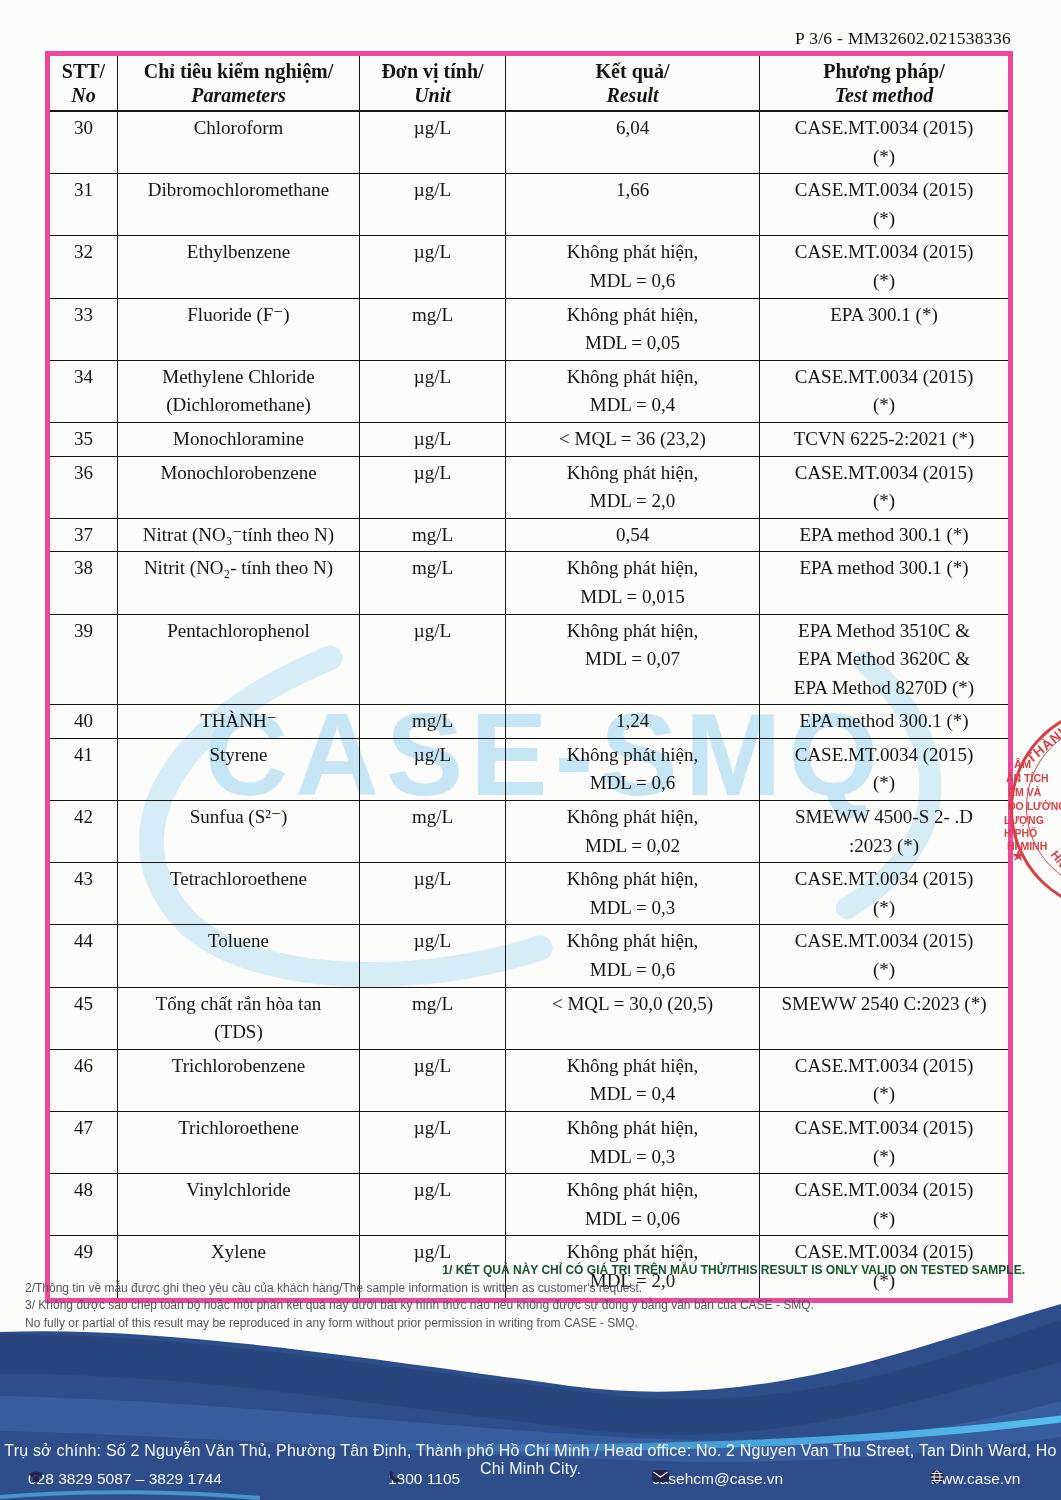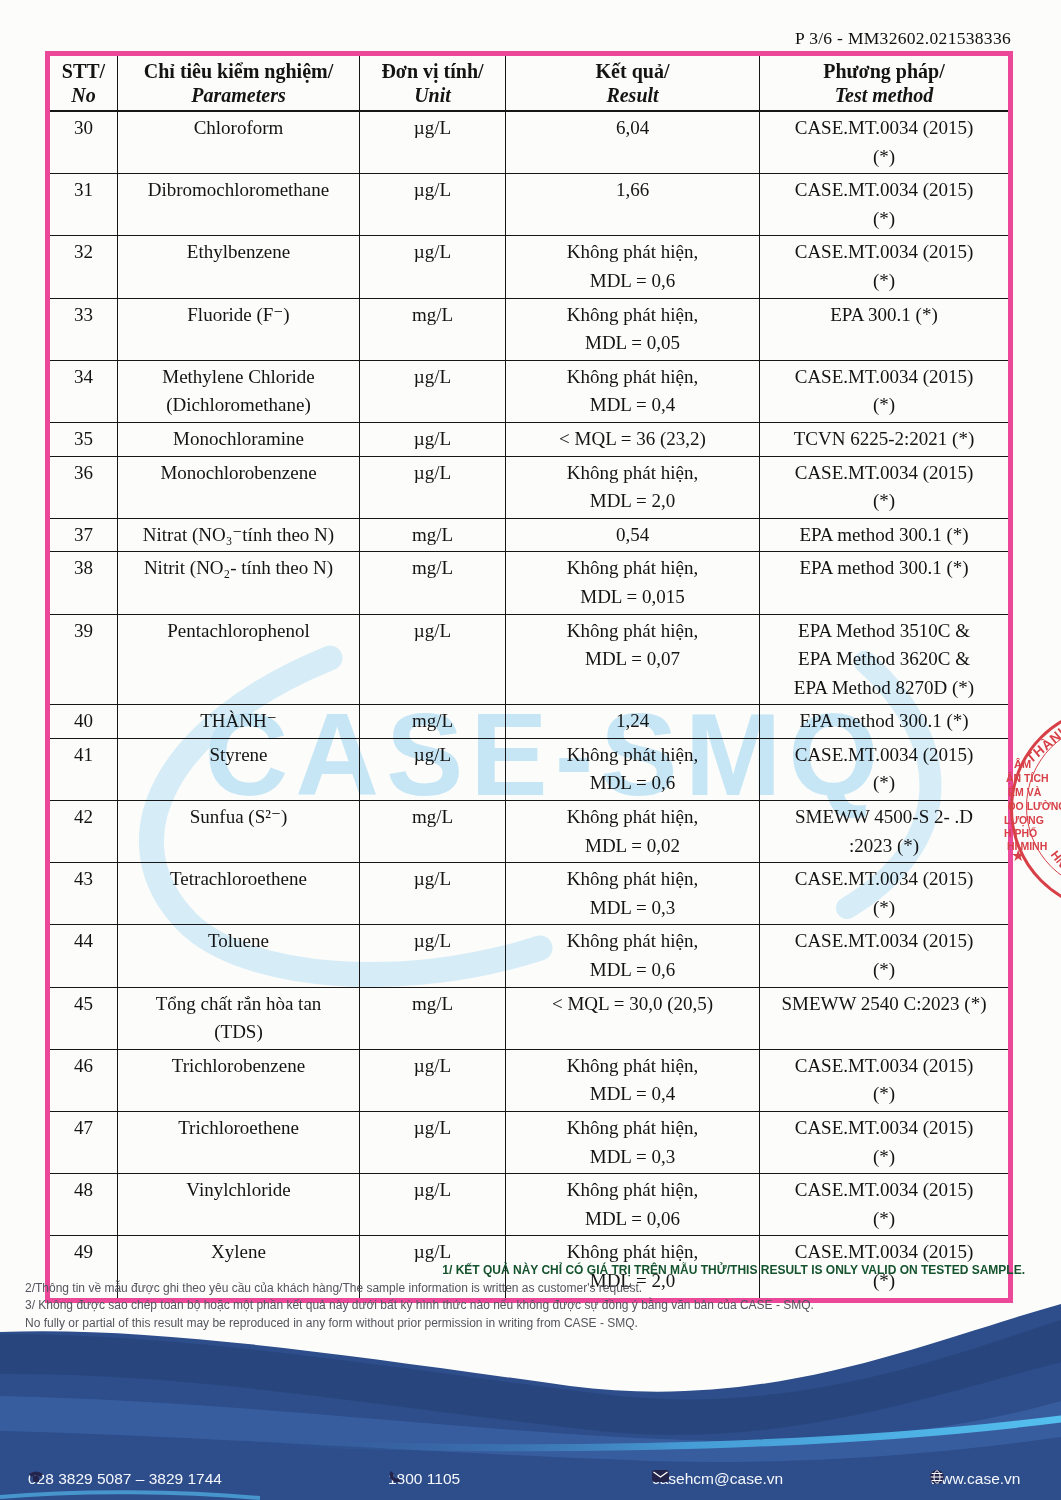--- a/index.html
+++ b/index.html
@@ -503,20 +503,21 @@
           <stop offset="0.55" stop-color="#49a8e0" stop-opacity="0.85"></stop>
           <stop offset="1" stop-color="#54c0ef"></stop>
         </linearGradient>
       </defs>
       <path d="M0,32 C150,26 340,54 570,86 C770,112 925,42 1061,4 L1061,200 L0,200 Z" fill="#2d4d8b"></path>
       <path d="M0,34 C200,34 400,70 620,96 C800,114 950,56 1061,20 L1061,62 C930,96 780,150 600,131 C400,110 200,72 0,74 Z" fill="#24406f" opacity="0.5"></path>
       <path d="M0,96 C250,101 500,136 720,141 C880,143 990,121 1061,101 L1061,137 C950,153 800,166 650,161 C450,154 200,136 0,131 Z" fill="#3b63a6" opacity="0.75"></path>
       <path d="M230,141 C480,153 810,151 1061,119" fill="none" stroke="url(#gradCyan)" stroke-width="7" stroke-linecap="round"></path>
       <path d="M0,197 C80,190 180,191 260,198" fill="none" stroke="#4ea8dd" stroke-width="4" opacity="0.8"></path>
     </svg>
+    <div class="footer-address">Trụ sở chính: Số 2 Nguyễn Văn Thủ, Phường Tân Định, Thành phố Hồ Chí Minh / Head office: No. 2 Nguyen Van Thu Street, Tan Dinh Ward, Ho Chi Minh City.</div>
     <div class="footer-contacts">
       <span class="contact c-phone">
         <svg class="cicon" width="16" height="13" viewBox="0 0 16 13">
           <path d="M1,4 Q8,-1 15,4 L13,7 Q8,4 3,7 Z" fill="#23244c"></path>
             <rect x="5" y="6" width="6" height="6" rx="1" fill="#23244c"></rect>
         </svg>
         <span>028 3829 5087 – 3829 1744</span>
       </span>
       <span class="contact c-hotline">
         <svg class="cicon" width="14" height="14" viewBox="0 0 14 14">

